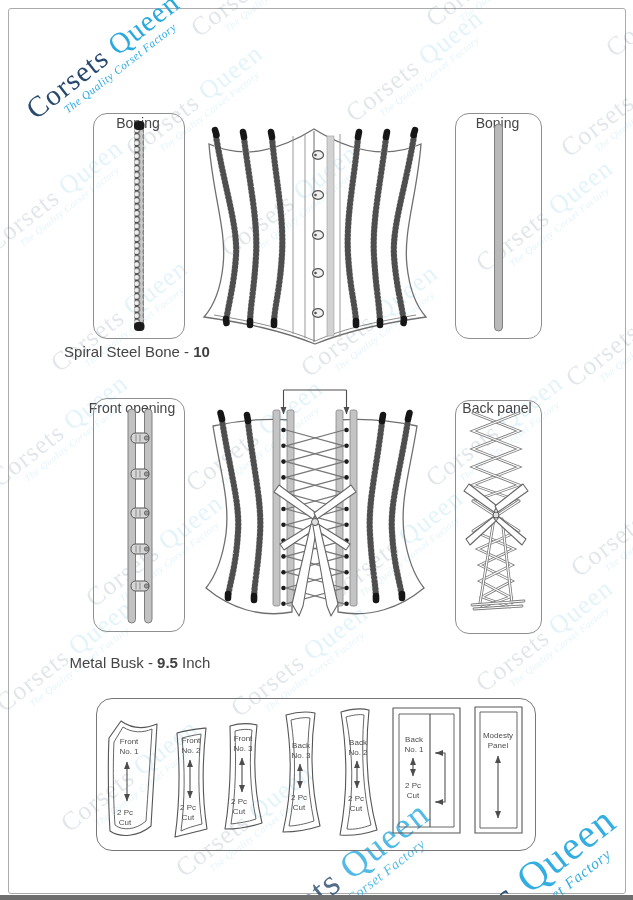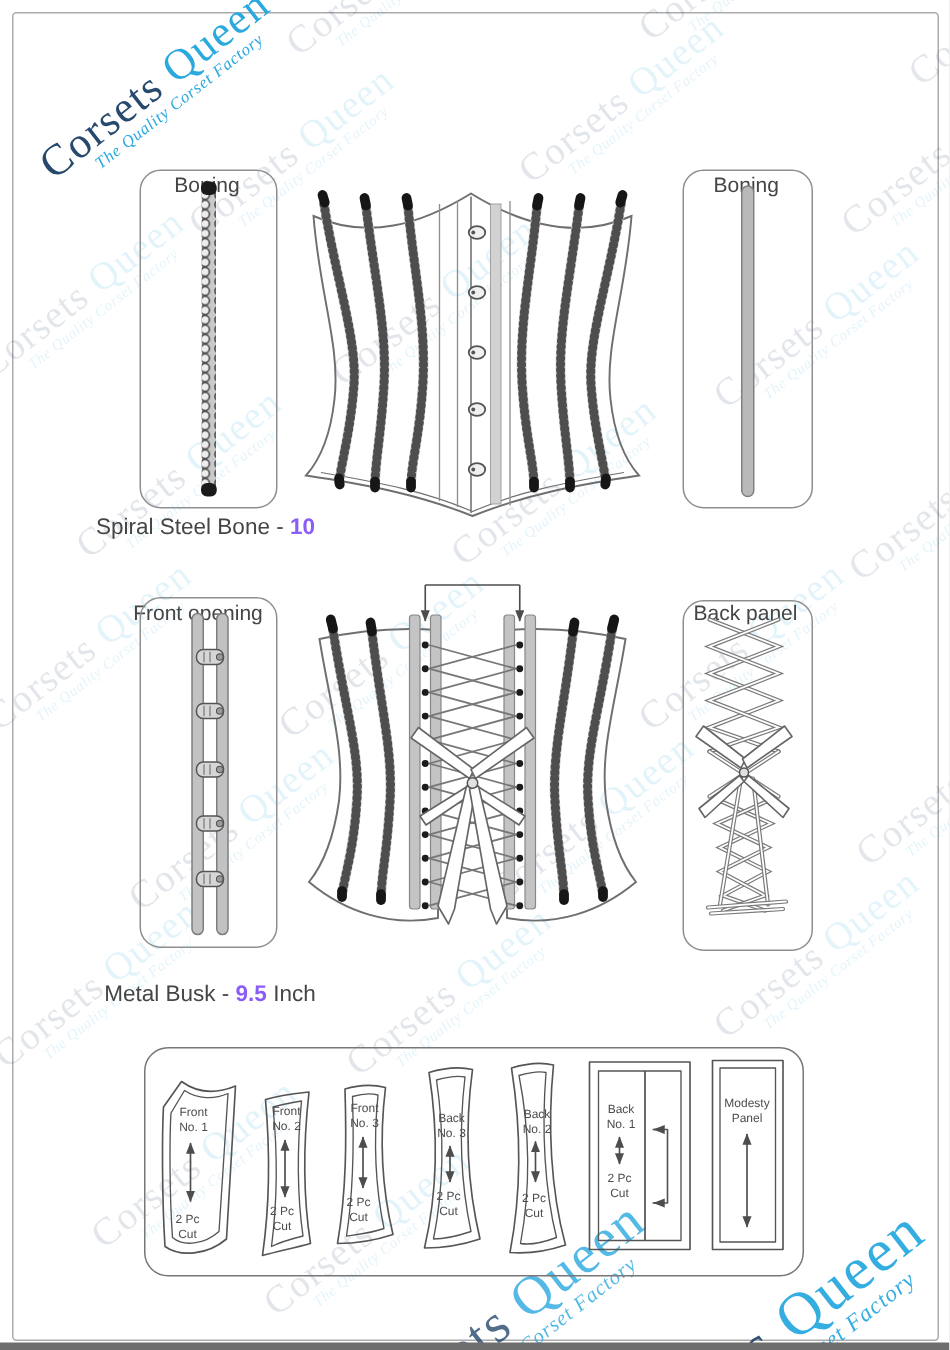--- a/index.html
+++ b/index.html
@@ -13,21 +13,21 @@
       font-size:26px;letter-spacing:1px;transform-origin:0 0;pointer-events:none;}
   .wm .c1{color:#27496d;}
   .wm .c2{color:#2aa9df;}
   .wm .tag{font-size:10px;font-style:italic;color:#2aa9df;margin-top:-3px;margin-left:26px;
            letter-spacing:.5px;}
   
   .fig{position:absolute;z-index:2;}
   .box{position:absolute;z-index:2;border:1px solid #8f8f8f;border-radius:14px;}
   .lbl{position:absolute;z-index:2;text-align:center;font-size:14px;color:#454545;margin-top:23px;}
   .cap{position:absolute;z-index:2;text-align:center;font-size:15px;color:#454545;}
-  .qty{color:#8b5cf6;font-weight:bold;}
+  .qty{color:#404040;font-weight:bold;}
   .title{position:absolute;z-index:2;width:100%;text-align:center;font-size:16.5px;color:#3d3d3d;}
   .ptitle{position:absolute;z-index:2;width:100%;text-align:center;font-size:15px;color:#454545;}
   .pbox{position:absolute;z-index:2;left:96px;top:698px;width:438px;height:151px;
         border:1.2px solid #777;border-radius:16px;}
   .footer{position:absolute;z-index:2;width:100%;text-align:center;font-size:15px;color:#454545;}
   
   .outline{fill:none;stroke:#6f6f6f;stroke-width:1.3px;}
   .thinline{stroke:#8f8f8f;stroke-width:.9px;}
   .sbone{fill:none;stroke:#c6c6c6;stroke-width:6.5px;stroke-linecap:round;}
   .sbone-dots{fill:none;stroke:#4e4e4e;stroke-width:6px;stroke-linecap:round;

